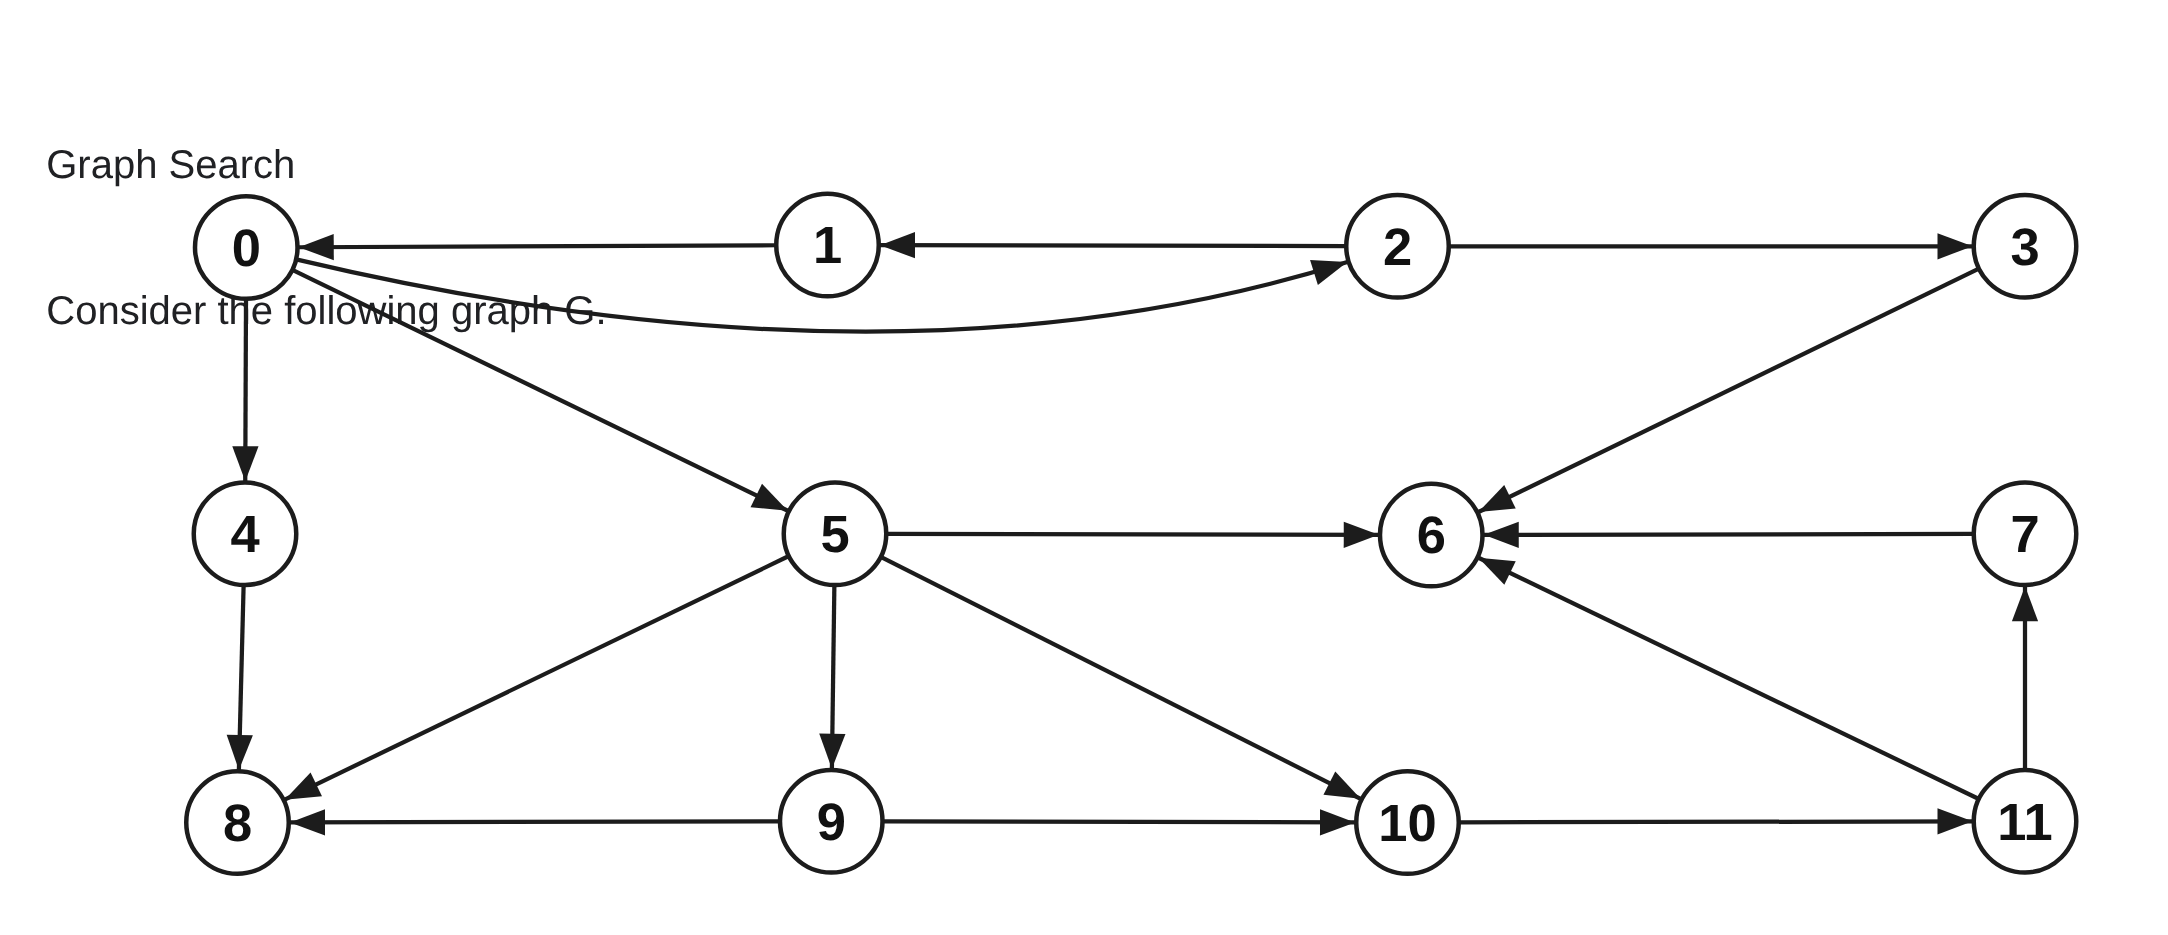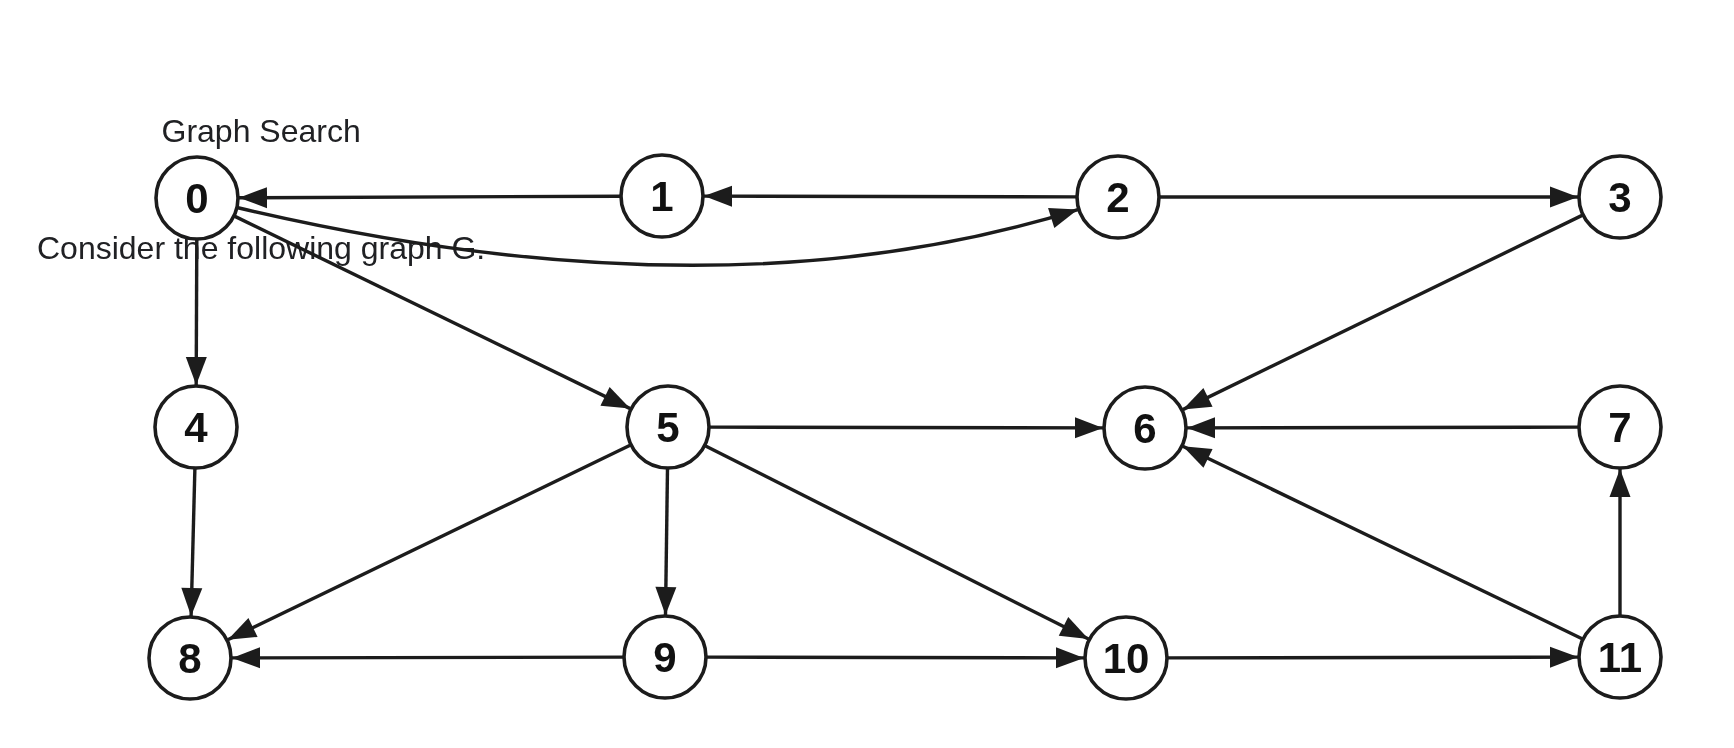--- a/index.html
+++ b/index.html
@@ -18,21 +18,20 @@
     background: #ffffff;
   }
   .title-block {
     position: absolute;
     left: 37px;
     top: 34px;
     color: #202124;
     font-size: 32px;
     line-height: 39px;
     white-space: pre;
-    text-align: center;
   }
   .graph-svg {
     position: absolute;
     left: 0;
     top: 0;
     width: 1734px;
     height: 748px;
   }
   .edge {
     fill: none;

